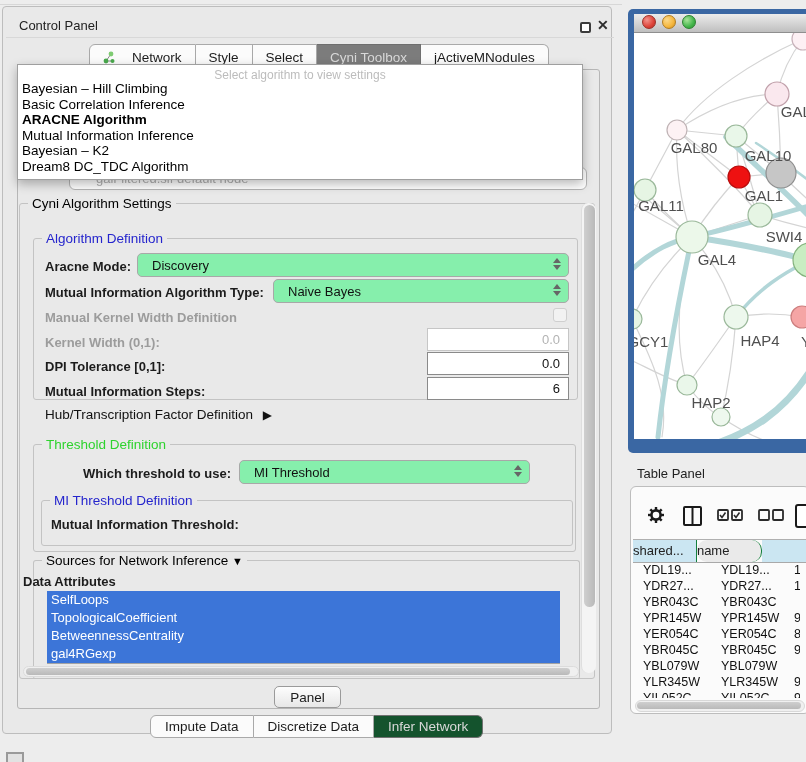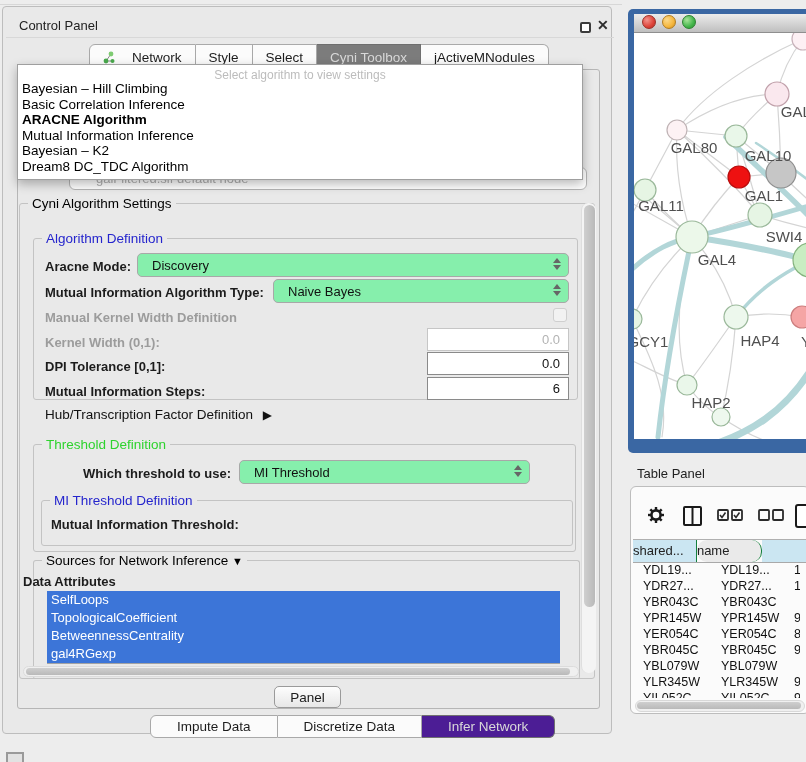--- a/index.html
+++ b/index.html
@@ -59,24 +59,24 @@
 
   
   .sb-track-v{background:#f4f4f4;border-left:1px solid #dedede;border-radius:7px}
   .sb-thumb{background:linear-gradient(90deg,#cfcfcf,#b9b9b9);border-radius:6px}
   .sb-thumb-h{background:linear-gradient(#cfcfcf,#b9b9b9);border-radius:6px}
 
   .applybtn{left:271px;top:679px;width:67px;height:22px;border:1px solid #9a9a9a;border-radius:5px;
             background:linear-gradient(#fdfdfd,#e7e7e7);font-size:13.5px;color:#1c1c1c;text-align:center;line-height:21px}
 
   .btabbar{left:147px;top:708px;height:21px;display:flex;z-index:5}
-  .btab{height:21px;line-height:21px;padding:0 26px;background:#fbfbfb;border:1px solid #a9a9a9;border-left:none;font-size:13.5px;color:#1c1c1c}
+  .btab{height:21px;line-height:21px;padding:0 14px;background:#fbfbfb;border:1px solid #a9a9a9;border-left:none;font-size:13.5px;color:#1c1c1c}
   .btab:first-child{border-left:1px solid #a9a9a9;border-radius:6px 0 0 6px}
   .btab:last-child{border-radius:0 6px 6px 0}
-  .btab.sel{background:#4c1d95;color:#d9d9d9;border-color:#707070}
+  .btab.sel{background:#14532d;color:#d9d9d9;border-color:#707070}
 
   
   .netwin{left:628px;top:9px;width:182px;height:444px;background:#3a67a3;border-radius:5px 0 0 5px}
   .net-titlebar{left:634px;top:14px;width:172px;height:19px;background:linear-gradient(#ececec,#bfbfbf);border-bottom:1px solid #8f8f8f}
   .light{position:absolute;top:14.5px;width:12px;height:12px;border-radius:50%}
   .net-canvas{left:634px;top:33px;width:172px;height:406px;background:#fff;overflow:hidden}
 
   
   .tp-title{left:637px;top:466px;font-size:13px;color:#222}
   .tpanel{left:630px;top:486px;width:180px;height:228px;background:#fbfbfb;border:1px solid #bdbdbd;border-radius:6px;overflow:hidden}

